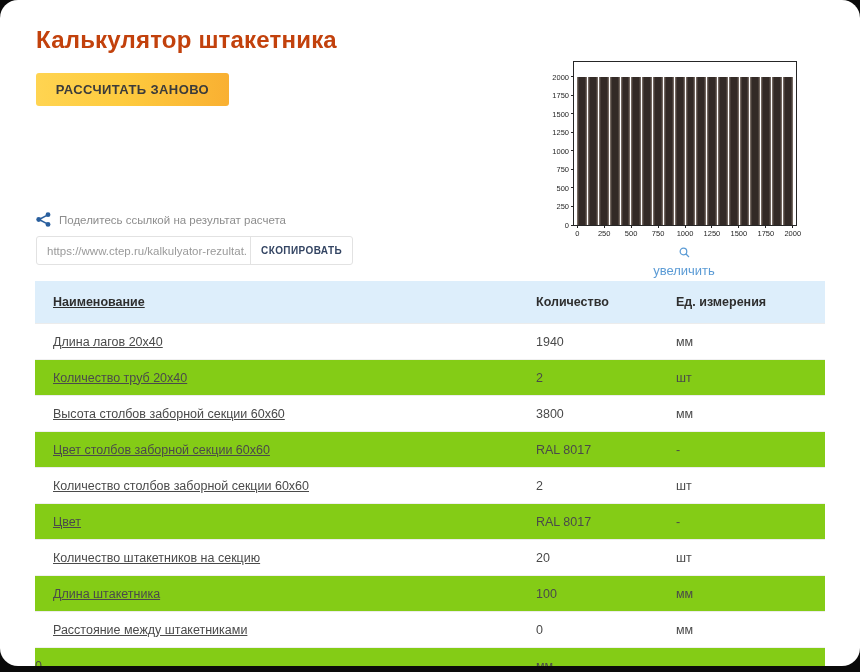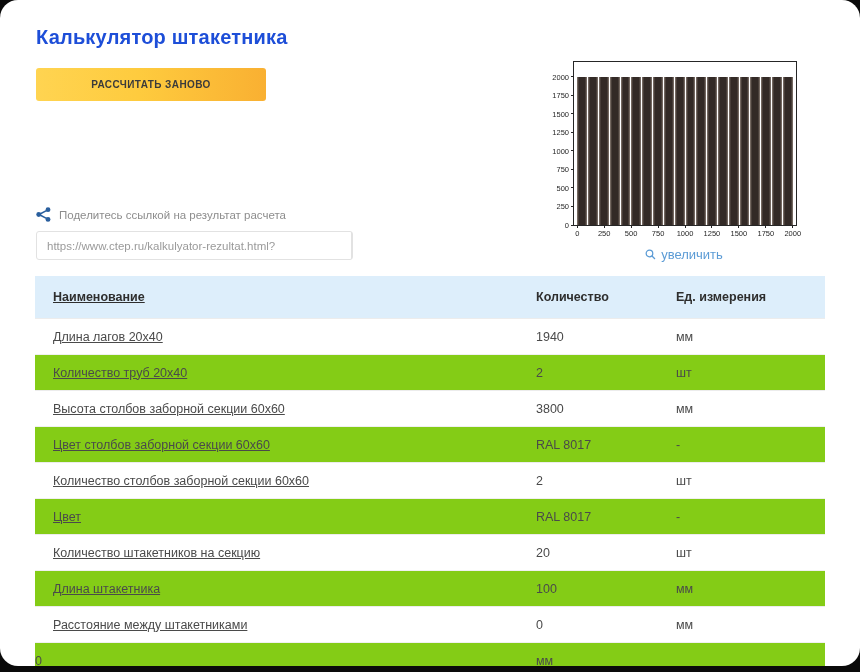--- a/index.html
+++ b/index.html
@@ -1,22 +1,22 @@
 <!DOCTYPE html>
 <html><head>
 <meta charset="utf-8">
 <style>
   html,body{margin:0;padding:0;background:#0a0a0a;}
   body{width:860px;height:672px;font-family:"Liberation Sans","DejaVu Sans",sans-serif;}
   .card{position:relative;width:860px;height:666px;background:#ffffff;border-radius:18px;overflow:hidden;}
 
-  .title{margin:26px 0 0 36px;font-size:20px;font-weight:bold;color:#1d4ed8;letter-spacing:.2px;}
-  .recalc-btn{display:block;margin:19px 0 0 36px;width:230px;height:33px;border:none;border-radius:3px;
+  .title{margin:26px 0 0 36px;font-size:24px;font-weight:bold;color:#c2410c;letter-spacing:.2px;}
+  .recalc-btn{display:block;margin:19px 0 0 36px;width:193px;height:33px;border:none;border-radius:3px;
     background:linear-gradient(90deg,#ffd451 0%,#fecb3e 45%,#f9b032 100%);
-    font-family:inherit;font-size:10px;font-weight:bold;color:#3b3b3b;letter-spacing:.4px;cursor:pointer;}
+    font-family:inherit;font-size:13px;font-weight:bold;color:#3b3b3b;letter-spacing:.4px;cursor:pointer;}
 
   .share-row{display:flex;align-items:center;gap:8px;margin:106px 0 0 36px;}
   .share-row svg{flex:0 0 auto;}
   .share-label{font-size:11.5px;color:#8d8d8d;}
 
   .url-box{display:flex;align-items:stretch;margin:9px 0 0 36px;width:317px;height:29px;
     border:1px solid #e2e2e2;border-radius:3px;background:#fff;box-sizing:border-box;}
   .url-input{flex:1;min-width:0;border:none;outline:none;padding:0 4px 0 10px;font-family:inherit;
     font-size:11.5px;color:#9a9a9a;background:transparent;}
   .url-divider{width:1px;background:#e2e2e2;margin:0;}
@@ -29,21 +29,21 @@
   .bars{position:absolute;bottom:0;display:flex;}
   .bar{flex:1;margin-right:1px;}
   .bar:last-child{margin-right:0;}
   .ytick-label{position:absolute;right:100%;margin-right:5px;transform:translateY(50%);
     font-size:7.5px;color:#262626;white-space:nowrap;}
   .ytick-mark{position:absolute;right:100%;width:3px;height:1px;background:#262626;}
   .xtick-label{position:absolute;top:100%;margin-top:4px;transform:translateX(-50%);
     font-size:7.5px;color:#262626;white-space:nowrap;}
   .xtick-mark{position:absolute;top:100%;width:1px;height:3px;background:#262626;}
   .zoom-link{position:absolute;top:192px;left:28px;width:222px;display:flex;align-items:center;
-    justify-content:center;gap:5px;font-size:13px;color:#5b9bd5;text-decoration:none;cursor:pointer;}
+    justify-content:center;gap:5px;font-size:13px;color:#5b9bd5;text-decoration:none;cursor:pointer;flex-direction:column;}
 
   
   .results-table{margin:16px 35px 0 35px;font-size:12.5px;}
   .thead{display:grid;grid-template-columns:501px 140px 1fr;align-items:center;height:42px;
     background:#ddeefb;font-weight:bold;color:#2e2e2e;}
   .trow{display:grid;grid-template-columns:501px 140px 1fr;align-items:center;height:35px;color:#4a4a4a;
     border-top:1px solid #ececec;background:#fff;}
   .trow.alt{background:#84cc16;border-top:1px solid #f0f0f0;}
   .cell-name{padding-left:18px;text-decoration:underline;}
 </style>
@@ -133,20 +133,21 @@
       <circle cx="12.8" cy="13.2" r="2.6"></circle>
       <path d="M2.9 7.3 L12.8 2.1 L13.5 3.5 L3.6 8.7 Z"></path>
       <path d="M2.9 8.7 L12.8 13.9 L13.5 12.5 L3.6 7.3 Z"></path>
     </svg>
     <span class="share-label">Поделитесь ссылкой на результат расчета</span>
   </div>
 
   <div class="url-box">
     <input class="url-input" type="text" readonly="" value="https://www.ctep.ru/kalkulyator-rezultat.html?" style="">
     <div class="url-divider"></div>
+    <button class="copy-btn">СКОПИРОВАТЬ</button>
   </div>
 
   <div class="results-table">
     <div class="thead">
       <div class="cell-name">Наименование</div>
       <div>Количество</div>
       <div>Ед. измерения</div>
     </div>
     <div id="tbody">
         <div class="trow">

